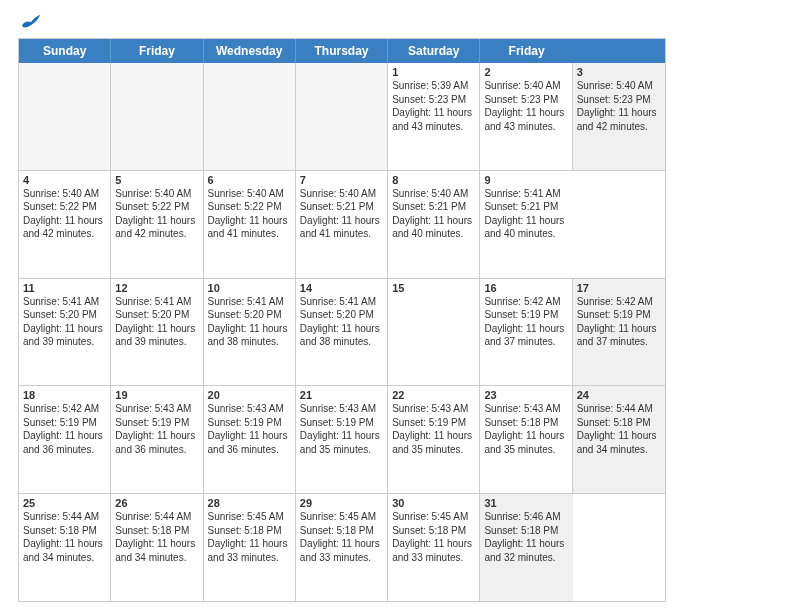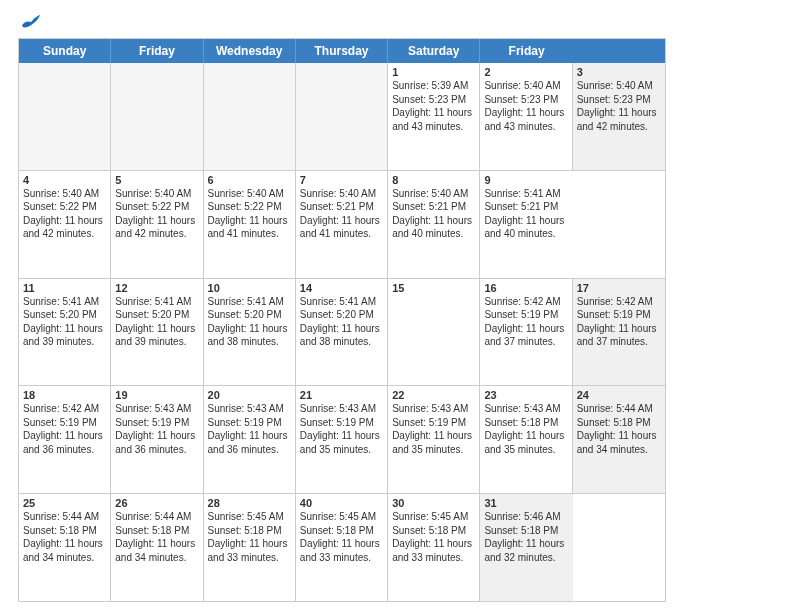--- a/index.html
+++ b/index.html
@@ -328,21 +328,21 @@
 and 34 minutes.</div>
           </div>
           <div class="cal-cell">
             <div class="day-number">28</div>
             <div class="cell-info">Sunrise: 5:45 AM
 Sunset: 5:18 PM
 Daylight: 11 hours
 and 33 minutes.</div>
           </div>
           <div class="cal-cell">
-            <div class="day-number">40</div>
+            <div class="day-number">29</div>
             <div class="cell-info">Sunrise: 5:45 AM
 Sunset: 5:18 PM
 Daylight: 11 hours
 and 33 minutes.</div>
           </div>
           <div class="cal-cell">
             <div class="day-number">30</div>
             <div class="cell-info">Sunrise: 5:45 AM
 Sunset: 5:18 PM
 Daylight: 11 hours

